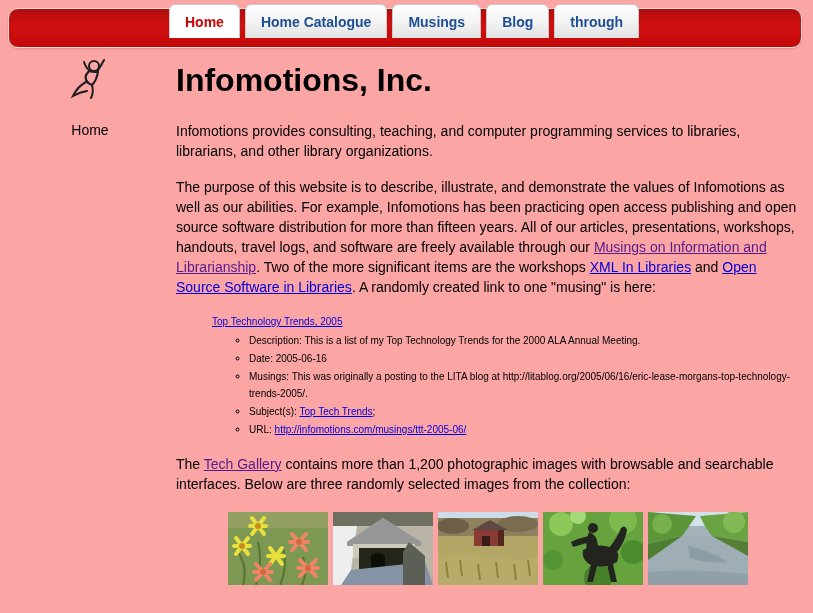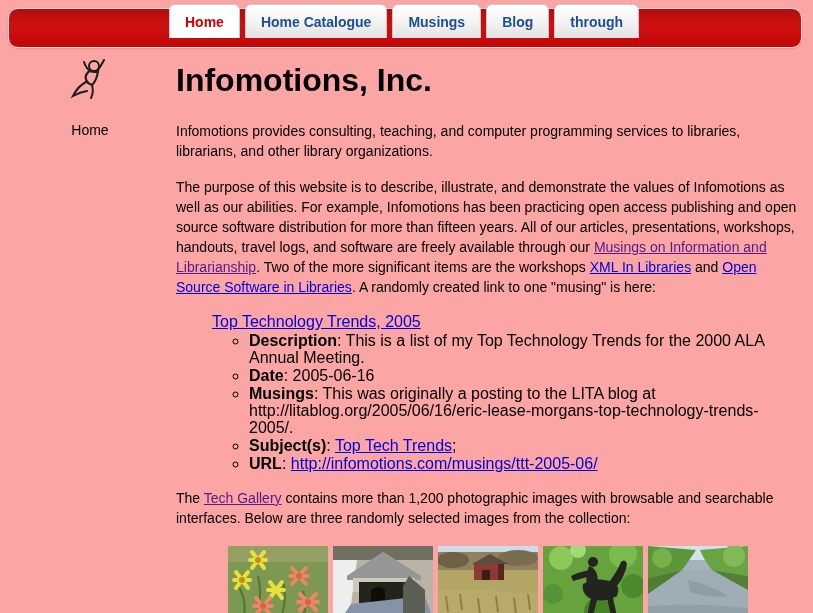--- a/index.html
+++ b/index.html
@@ -35,24 +35,24 @@
   
   .sidebar{position:absolute;left:58px;top:58px;width:64px;text-align:center;}
   .logo{display:inline-block;width:40px;height:46px;}
   .sidebar-label{margin-top:14px;font-size:14px;color:#000;}
   
   .main{position:absolute;left:176px;top:58px;width:626px;}
   h1.title{font-size:32px;margin:4px 0 22px 0;font-weight:bold;}
   .main p{font-size:14px;line-height:20px;margin:0 0 16px 0;}
   a.lnk{color:#0000dd;text-decoration:underline;cursor:pointer;}
   a.lnk.visited{color:#551a8b;}
-  .musing{margin:0 0 16px 36px;font-size:16px;line-height:17px;}
+  .musing{margin:0 0 16px 36px;font-size:10px;line-height:17px;}
   .musing ul{list-style:circle;margin:2px 0 0 0;padding-left:37px;}
   .musing li{margin:0 0 1px 0;}
-  .musing b{font-weight:bold;}
+  .musing b{font-weight:normal;}
   
   .gallery{display:flex;gap:5px;margin-left:52px;margin-top:18px;}
   .thumb{width:100px;cursor:pointer;}
   .thumb svg{display:block;width:100px;height:73px;}
 </style>
 </head>
 <body>
 
 <div class="page">
 

